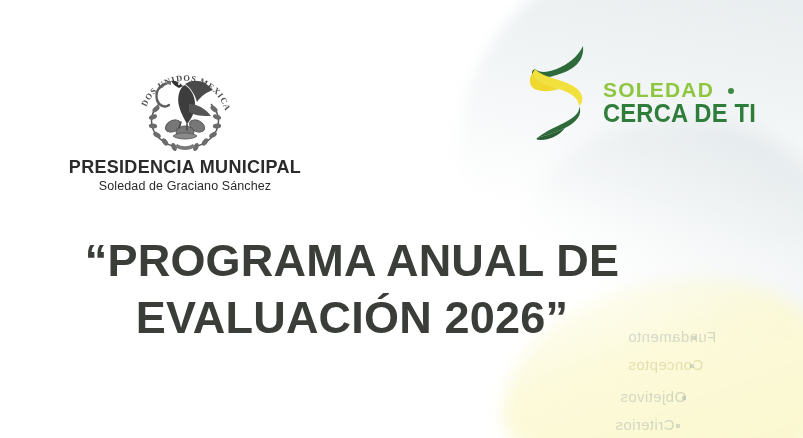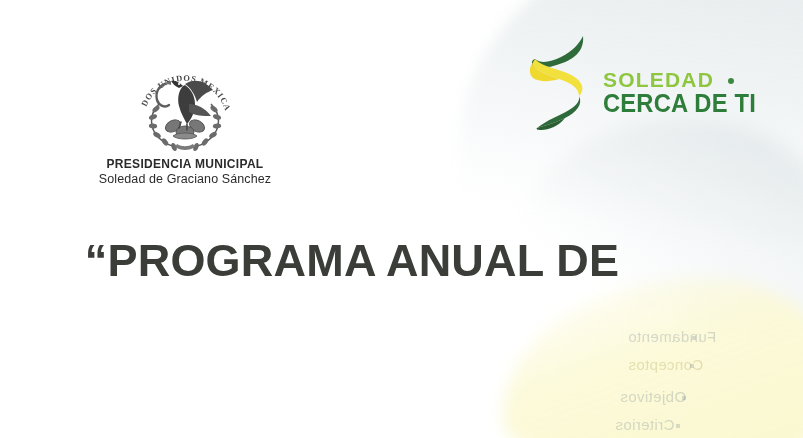--- a/index.html
+++ b/index.html
@@ -79,40 +79,40 @@
     text-align: center;
   }
   .coat {
     width: 112px;
     height: 104px;
     margin: 0 auto;
     display: block;
   }
   .presidencia {
     margin-top: 6px;
-    font-size: 12px;
+    font-size: 18px;
     font-weight: bold;
     letter-spacing: 0.3px;
     color: #2b2b2b;
     line-height: 1.1;
   }
   .soledad-sub {
     margin-top: 2px;
     font-size: 12.5px;
     font-weight: normal;
     letter-spacing: 0.1px;
     color: #2b2b2b;
     line-height: 1.1;
   }
 
   
   .logo-block {
     position: absolute;
     left: 525px;
-    top: 32px;
+    top: 42px;
     display: flex;
     align-items: center;
   }
   .ribbon { width: 70px; height: 100px; display: block; }
   .logo-text {
     margin-left: 8px;
     margin-top: 20px;
     line-height: 1;
   }
   .logo-soledad {
@@ -251,15 +251,16 @@
       <div>
         <span class="logo-soledad">SOLEDAD</span>
         <span class="logo-dot"></span>
       </div>
       <div class="logo-cerca">CERCA DE TI</div>
     </div>
   </div>
 
   <div class="title">
     <span class="title-line">“PROGRAMA ANUAL DE</span>
+    <span class="title-line">EVALUACIÓN 2026”</span>
   </div>
 
 </div>
 
 </body></html>

